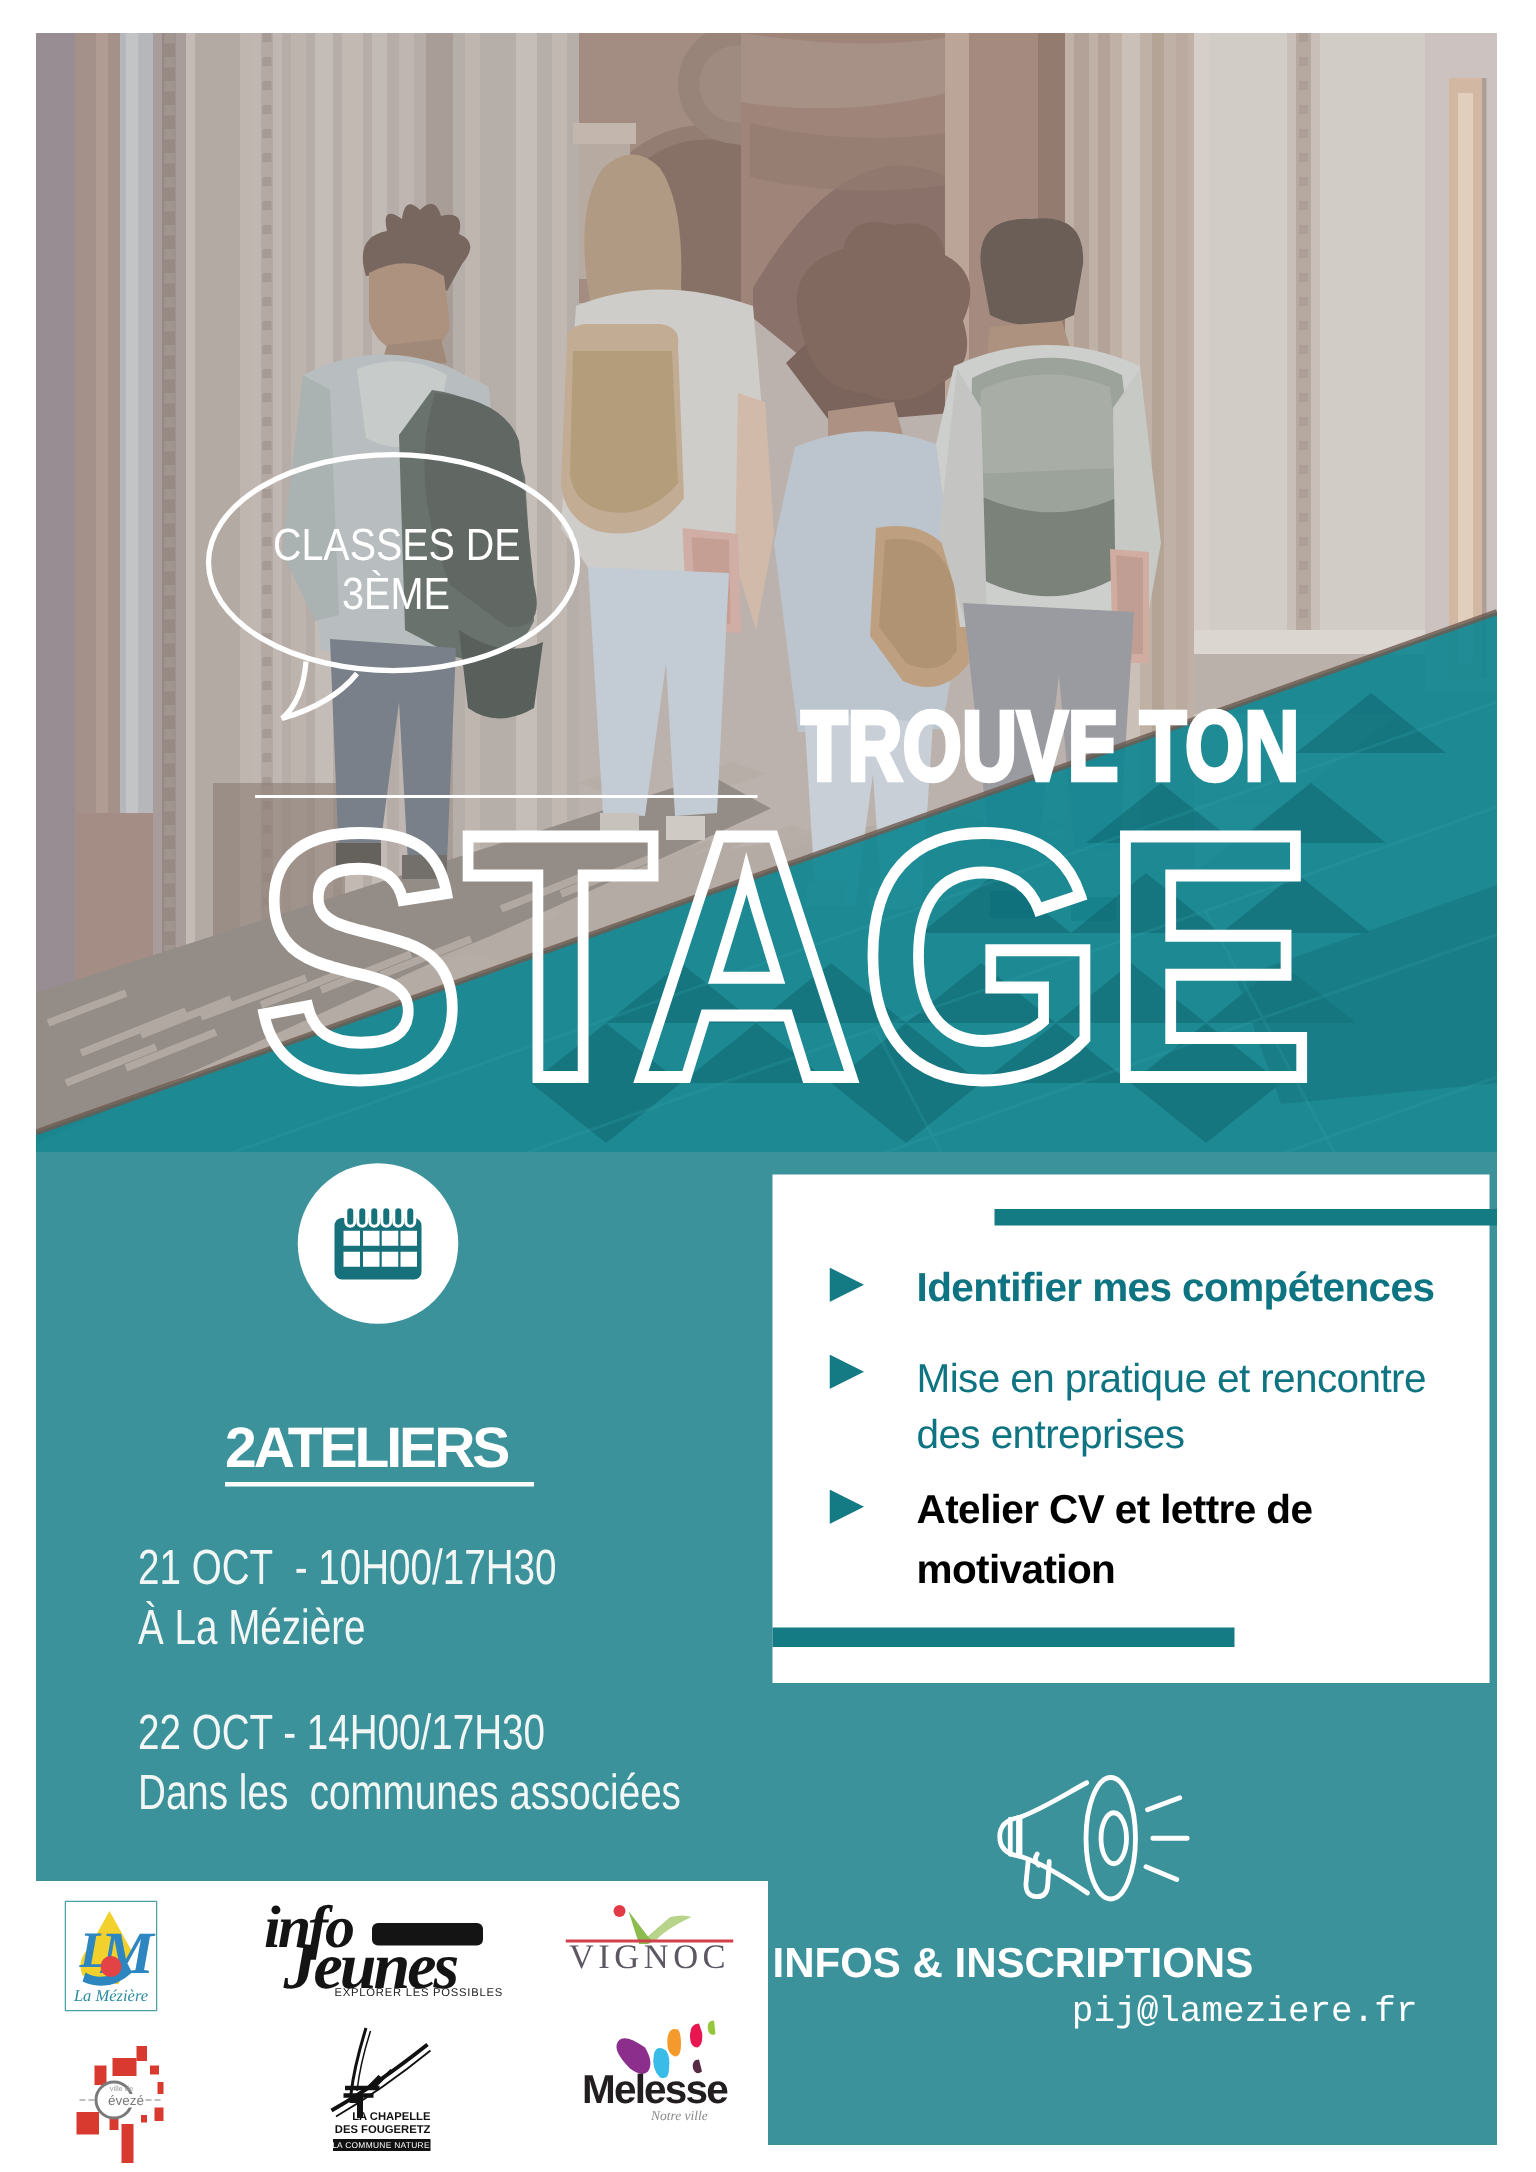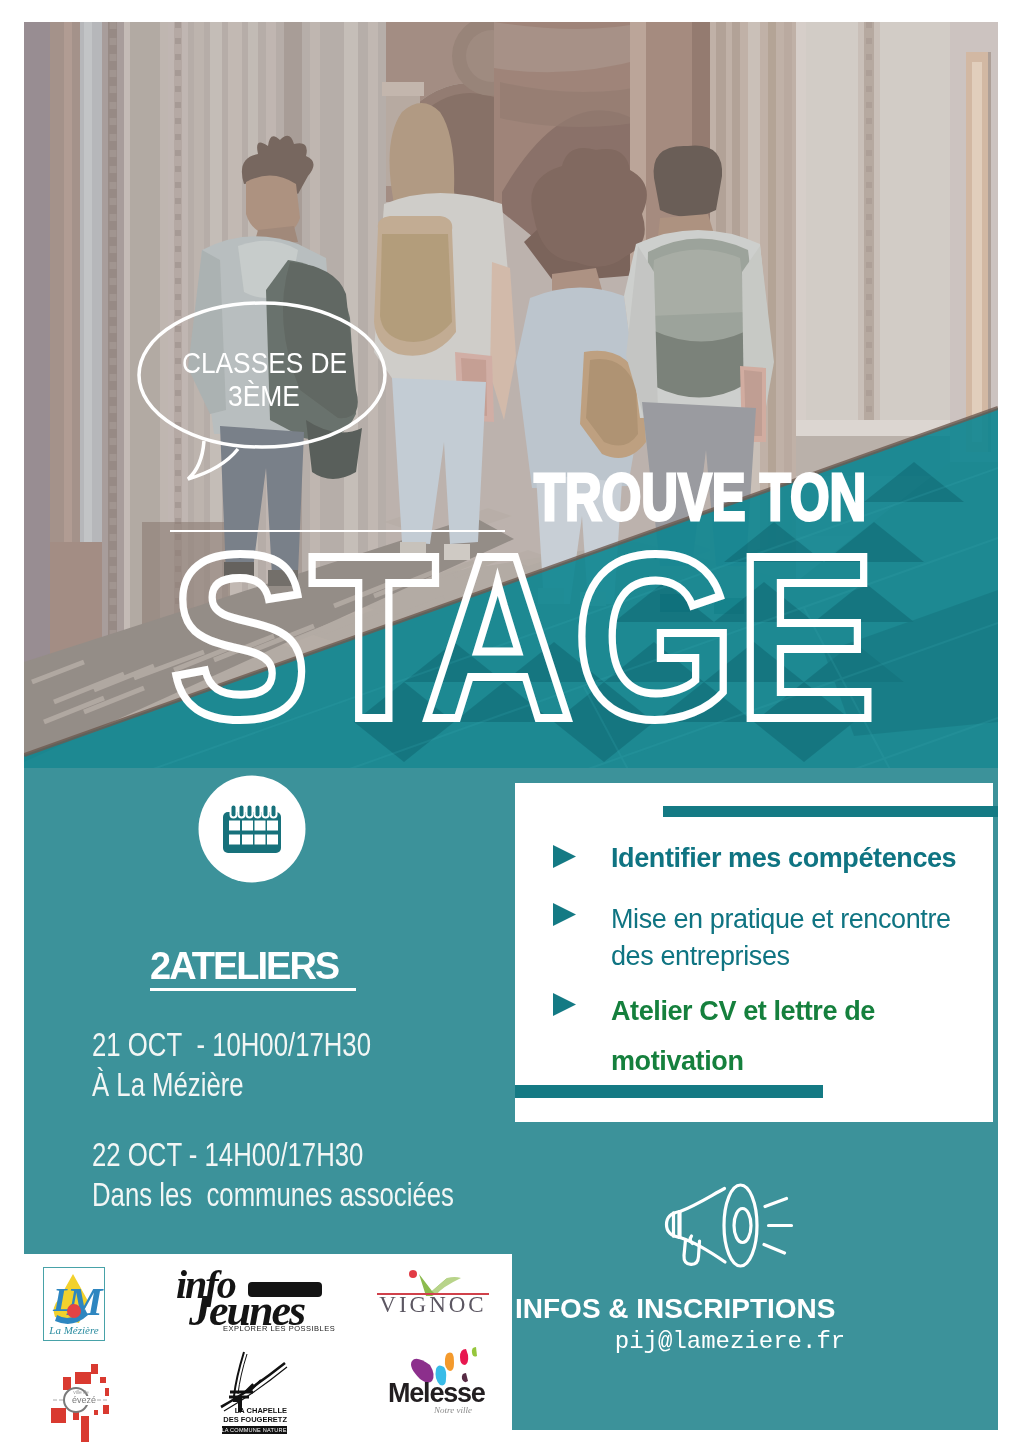--- a/index.html
+++ b/index.html
@@ -304,39 +304,39 @@
 <svg class="abs" style="left:553px;top:903px" width="24" height="24">
     <polygon points="0,0 23,11.5 0,23" fill="#147a84"></polygon>
   </svg>
 
 <div class="abs" style="left:611px;top:901px;width:368px;color:#0f7482;font-size:27px;font-weight:normal;letter-spacing:-0.4px;line-height:37px">Mise en pratique et rencontre des entreprises</div>
 
 <svg class="abs" style="left:553px;top:993px" width="24" height="24">
     <polygon points="0,0 23,11.5 0,23" fill="#147a84"></polygon>
   </svg>
 
-<div class="abs" style="left:611px;top:986px;width:290px;color:#15803d;font-size:27px;font-weight:bold;letter-spacing:-0.4px;line-height:50px">Atelier CV et lettre de motivation</div>
+<div class="abs" style="left:611px;top:986px;width:290px;color:#000000;font-size:27px;font-weight:bold;letter-spacing:-0.4px;line-height:40px">Atelier CV et lettre de motivation</div>
 
 <svg class="abs" style="left:655px;top:1180px" width="145" height="92" viewBox="0 0 145 92">
   <g fill="none" stroke="#ffffff" stroke-width="3.2" stroke-linecap="round" stroke-linejoin="round">
     <ellipse cx="85.5" cy="45.5" rx="16.5" ry="40.5"></ellipse>
     <ellipse cx="87.5" cy="45.5" rx="8.5" ry="17"></ellipse>
     <path d="M25 31.5 C 42 25 57 15 69.5 8.5"></path>
     <path d="M25 57.5 C 40 62 57 73 70 82"></path>
     <path d="M25 31.5 Q11.5 33.5 11.5 44.5 Q11.5 55.5 25 57.5 Z"></path>
     <path d="M18.5 32.8 L18.5 56.2 M24 31.6 L24 57.4"></path>
     <path d="M30.5 60 L29 75.5 Q28.5 84 36 84.4 Q43 84.7 43.5 76.5 L44.5 61"></path>
     <path d="M37.5 63.5 Q33.5 60 36.5 56"></path>
     <path d="M110 26.5 L131.5 18.5 M113.5 45.5 L136.5 45.5 M109 64.5 L129.5 73"></path>
   </g>
 </svg>
 
 <div class="abs" style="left:515px;top:1293px;width:430px;text-align:left;color:#fff;font-size:28px;font-weight:bold">INFOS &amp; INSCRIPTIONS</div>
 
-<div class="abs" style="left:515px;top:1328px;width:430px;text-align:center;color:#fff;font-size:24px;font-family:'Liberation Mono',monospace">pij@lameziere.fr</div>
+<div class="abs" style="left:515px;top:1328px;width:430px;text-align:right;color:#fff;font-size:24px;font-family:'Liberation Mono',monospace">pij@lameziere.fr</div>
 
 <div class="abs" style="left:24px;top:1254px;width:488px;height:194px;background:#fff"></div>
 
 <svg class="abs" style="left:43px;top:1267px" width="62" height="74" viewBox="0 0 62 74">
   <rect x="0.5" y="0.5" width="61" height="73" fill="#fff" stroke="#48a2a8" stroke-width="1"></rect>
   <path d="M30 7 L45 34 L36 56 L12 50 Q8 40 16 32 Z" fill="#f2d12c"></path>
   <path d="M14 48 Q28 56 42 42 L45 48 Q30 62 12 54 Z" fill="#2e86c0"></path>
   <text x="10" y="44" font-family="'Liberation Serif',serif" font-style="italic" font-weight="bold" font-size="34" fill="#2e86c0">L</text>
   <text x="24" y="48" font-family="'Liberation Serif',serif" font-style="italic" font-weight="bold" font-size="40" fill="#2e86c0">M</text>
   <circle cx="31" cy="44" r="7" fill="#e44345"></circle>

